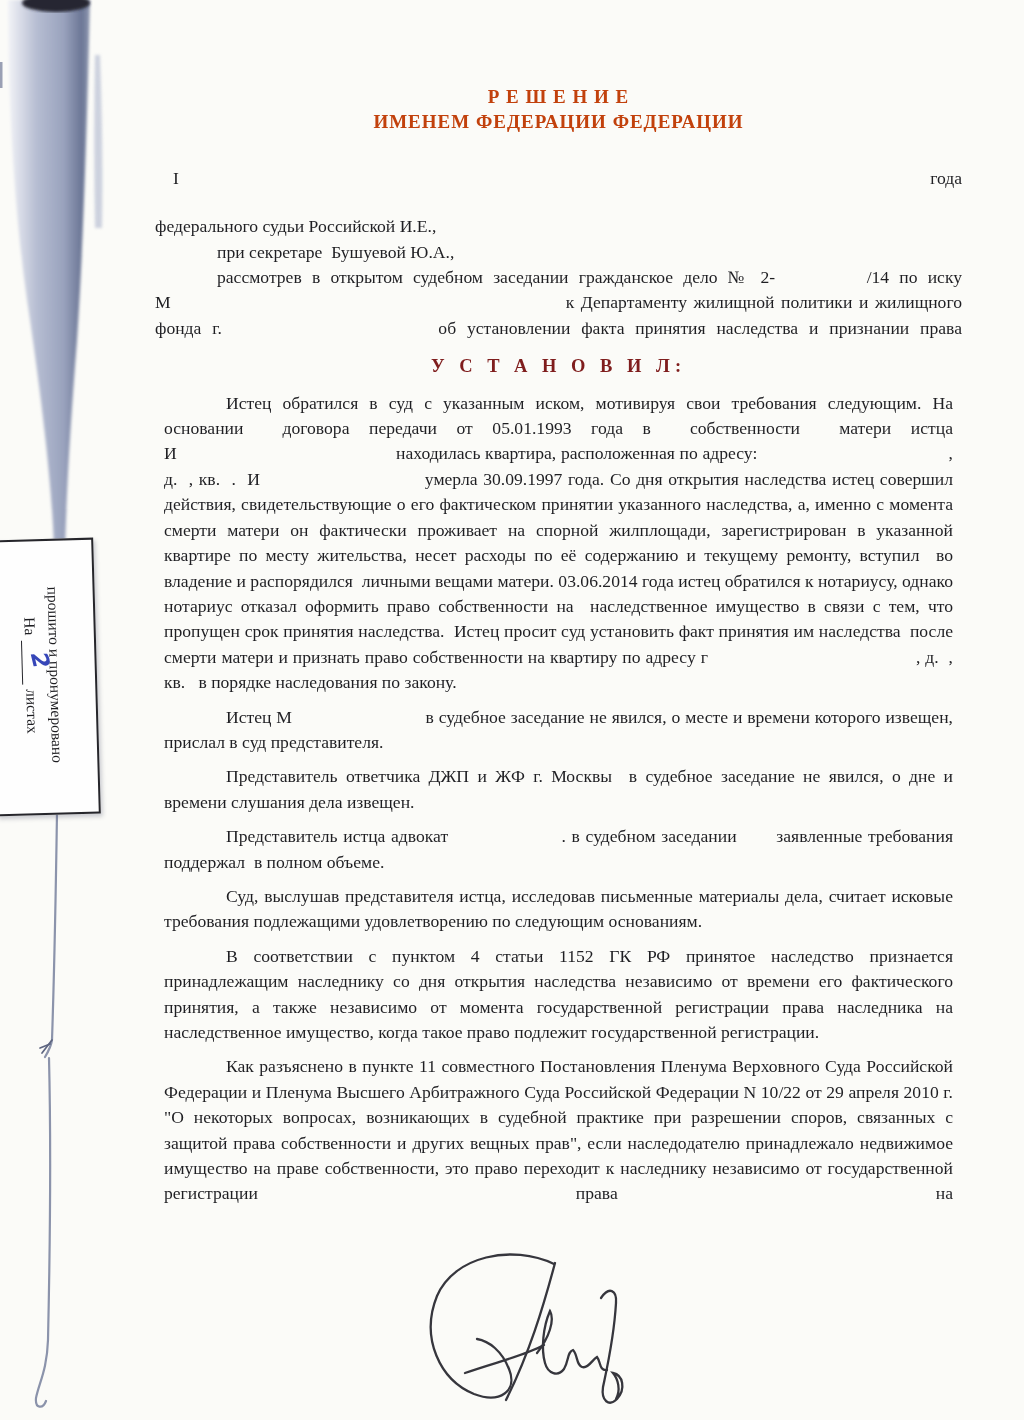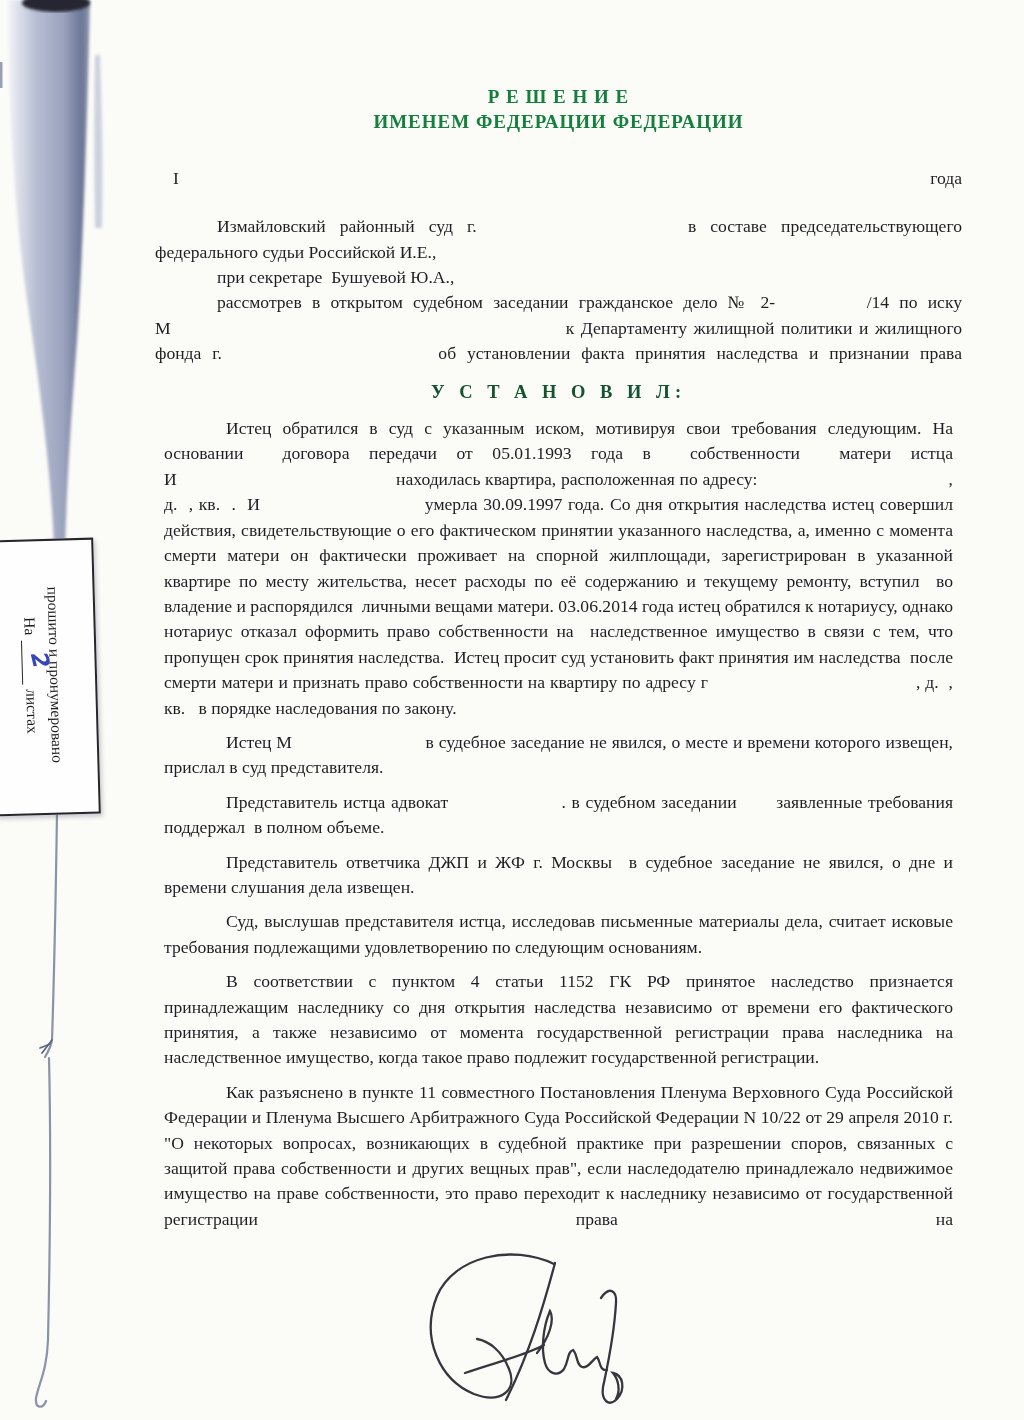--- a/index.html
+++ b/index.html
@@ -7,29 +7,29 @@
     width:1024px;height:1420px;position:relative;overflow:hidden;
     background:#fbfbf8;
     font-family:"Liberation Serif","DejaVu Serif",serif;
     color:#1f1f23;
   }
   
   .text-col{
     position:absolute;left:155px;top:84px;width:807px;
     font-size:17.6px;line-height:25.4px;
   }
-  .title{ text-align:center;font-weight:bold;font-size:19px;letter-spacing:1px;color:#15803d;}
+  .title{ text-align:center;font-weight:bold;font-size:19px;letter-spacing:1px;color:#c2410c;}
   .dateline{ display:flex;justify-content:space-between;margin-top:31px;}
   .dateline .lmark{ margin-left:18px;}
   .preamble{ margin-top:23px;}
   .pl{ text-align:justify;}
   .pl.ind{ text-indent:62px;}
   .pl.jlast{ text-align-last:justify;}
   .heading{ text-align:center;font-weight:bold;font-size:18.5px;letter-spacing:5px;
-            margin-top:13px;margin-bottom:11px;color:#14532d;}
+            margin-top:13px;margin-bottom:11px;color:#7f1d1d;}
   p.bodyp{ margin:9px;text-indent:62px;text-align:justify;}
   p.bodyp.jlast{ text-align-last:justify;}
   
   .left-artifacts{ position:absolute;left:0;top:0;width:140px;height:1420px;pointer-events:none;}
   
   .stamp{
     position:absolute;left:-7px;top:539px;width:100px;height:272px;
     background:#fefefe;border:2px solid #26262b;
     transform:rotate(-1.6deg);
     box-shadow:2px 3px 4px rgba(60,65,90,.25);
@@ -105,34 +105,33 @@
 <div class="text-col">
   <div class="title">Р Е Ш Е Н И Е</div>
   <div class="title">ИМЕНЕМ ФЕДЕРАЦИИ ФЕДЕРАЦИИ</div>
 
   <div class="dateline">
     <span class="lmark">I</span>
     <span>года</span>
   </div>
 
   <div class="preamble">
-    <div class="pl ind jlast">Измайловский районный суд г.&nbsp;&nbsp;&nbsp;&nbsp;&nbsp;&nbsp;&nbsp;&nbsp;&nbsp;&nbsp;&nbsp;&nbsp;&nbsp;&nbsp; в составе председательствующего</div>
     <div class="pl">федерального судьи Российской И.Е.,</div>
     <div class="pl ind">при секретаре&nbsp; Бушуевой Ю.А.,</div>
     <div class="pl ind jlast">рассмотрев в открытом судебном заседании гражданское дело № 2-&nbsp;&nbsp;&nbsp;&nbsp;&nbsp;&nbsp;&nbsp;&nbsp;&nbsp;/14 по иску</div>
     <div class="pl jlast">М&nbsp;&nbsp;&nbsp;&nbsp;&nbsp;&nbsp;&nbsp;&nbsp;&nbsp;&nbsp;&nbsp;&nbsp;&nbsp;&nbsp;&nbsp;&nbsp;&nbsp;&nbsp;&nbsp;&nbsp;&nbsp;&nbsp;&nbsp;&nbsp;&nbsp;&nbsp;&nbsp;&nbsp;&nbsp;&nbsp;&nbsp;&nbsp;&nbsp;&nbsp;&nbsp;&nbsp;&nbsp;&nbsp;&nbsp;&nbsp;&nbsp;&nbsp;&nbsp;&nbsp;&nbsp;&nbsp;&nbsp;&nbsp;&nbsp;&nbsp;&nbsp;&nbsp;&nbsp;&nbsp;&nbsp;&nbsp;&nbsp;&nbsp;&nbsp;&nbsp;к Департаменту жилищной политики и жилищного</div>
     <div class="pl jlast">фонда г.&nbsp;&nbsp;&nbsp;&nbsp;&nbsp;&nbsp;&nbsp;&nbsp;&nbsp;&nbsp;&nbsp;&nbsp;&nbsp;&nbsp;&nbsp;&nbsp;&nbsp;&nbsp;&nbsp;&nbsp;об установлении факта принятия наследства и признании права</div>
   </div>
 
   <div class="heading">У С Т А Н О В И Л:</div>
 
   <p class="bodyp">Истец обратился в суд с указанным иском, мотивируя свои требования следующим. На основании&nbsp; договора передачи от 05.01.1993 года в&nbsp; собственности&nbsp; матери истца И&nbsp;&nbsp;&nbsp;&nbsp;&nbsp;&nbsp;&nbsp;&nbsp;&nbsp;&nbsp;&nbsp;&nbsp;&nbsp;&nbsp;&nbsp;&nbsp;&nbsp;&nbsp;&nbsp;&nbsp;&nbsp;&nbsp;&nbsp;&nbsp;&nbsp;&nbsp;&nbsp;&nbsp;&nbsp;&nbsp;&nbsp;&nbsp;&nbsp;&nbsp;&nbsp;&nbsp;&nbsp;&nbsp;&nbsp;&nbsp;&nbsp;&nbsp;&nbsp;&nbsp;&nbsp;&nbsp; находилась квартира, расположенная по адресу: &nbsp;&nbsp;&nbsp;&nbsp;&nbsp;&nbsp;&nbsp;&nbsp;&nbsp;&nbsp;&nbsp;&nbsp;&nbsp;&nbsp;&nbsp;&nbsp;&nbsp;&nbsp;&nbsp;&nbsp;&nbsp;&nbsp;&nbsp;&nbsp;&nbsp;&nbsp;&nbsp;&nbsp;&nbsp;&nbsp;&nbsp;&nbsp;&nbsp;&nbsp;&nbsp;&nbsp;&nbsp;&nbsp;&nbsp;&nbsp;, д.&nbsp;&nbsp;, кв.&nbsp;&nbsp;.&nbsp; И&nbsp;&nbsp;&nbsp;&nbsp;&nbsp;&nbsp;&nbsp;&nbsp;&nbsp;&nbsp;&nbsp;&nbsp;&nbsp;&nbsp;&nbsp;&nbsp;&nbsp;&nbsp;&nbsp;&nbsp;&nbsp;&nbsp;&nbsp;&nbsp;&nbsp;&nbsp;&nbsp;&nbsp; умерла 30.09.1997 года. Со дня открытия наследства истец совершил действия, свидетельствующие о его фактическом принятии указанного наследства, а, именно с момента смерти матери он фактически проживает на спорной жилплощади, зарегистрирован в указанной квартире по месту жительства, несет расходы по её содержанию и текущему ремонту, вступил&nbsp; во владение и распорядился&nbsp; личными вещами матери. 03.06.2014 года истец обратился к нотариусу, однако нотариус отказал оформить право собственности на&nbsp; наследственное имущество в связи с тем, что пропущен срок принятия наследства.&nbsp; Истец просит суд установить факт принятия им наследства&nbsp; после смерти матери и признать право собственности на квартиру по адресу г&nbsp;&nbsp;&nbsp;&nbsp;&nbsp;&nbsp;&nbsp;&nbsp;&nbsp;&nbsp;&nbsp;&nbsp;&nbsp;&nbsp;&nbsp;&nbsp;&nbsp;&nbsp;&nbsp;&nbsp;&nbsp;&nbsp;&nbsp;&nbsp;&nbsp;&nbsp;&nbsp;&nbsp;&nbsp;&nbsp;&nbsp;&nbsp;&nbsp;&nbsp;&nbsp;&nbsp;&nbsp;&nbsp;&nbsp;&nbsp;&nbsp;&nbsp;, д.&nbsp;&nbsp;, кв.&nbsp;&nbsp; в порядке наследования по закону.</p>
   <p class="bodyp">Истец М&nbsp;&nbsp;&nbsp;&nbsp;&nbsp;&nbsp;&nbsp;&nbsp;&nbsp;&nbsp;&nbsp;&nbsp;&nbsp;&nbsp;&nbsp;&nbsp;&nbsp;&nbsp;&nbsp;&nbsp;&nbsp;&nbsp;&nbsp;&nbsp;&nbsp;&nbsp; в судебное заседание не явился, о месте и времени которого извещен, прислал в суд представителя.</p>
+  <p class="bodyp">Представитель ответчика ДЖП и ЖФ г. Москвы&nbsp; в судебное заседание не явился, о дне и времени слушания дела извещен.</p>
   <p class="bodyp">Представитель истца адвокат&nbsp;&nbsp;&nbsp;&nbsp;&nbsp;&nbsp;&nbsp;&nbsp;&nbsp;&nbsp;&nbsp;&nbsp;&nbsp;&nbsp;&nbsp;&nbsp;&nbsp;&nbsp;&nbsp;&nbsp;. в судебном заседании&nbsp;&nbsp;&nbsp;&nbsp;&nbsp;&nbsp;&nbsp;заявленные требования поддержал&nbsp; в полном объеме.</p>
-  <p class="bodyp">Представитель ответчика ДЖП и ЖФ г. Москвы&nbsp; в судебное заседание не явился, о дне и времени слушания дела извещен.</p>
   <p class="bodyp">Суд, выслушав представителя истца, исследовав письменные материалы дела, считает исковые требования подлежащими удовлетворению по следующим основаниям.</p>
   <p class="bodyp">В соответствии с пунктом 4 статьи 1152 ГК РФ принятое наследство признается принадлежащим наследнику со дня открытия наследства независимо от времени его фактического принятия, а также независимо от момента государственной регистрации права наследника на наследственное имущество, когда такое право подлежит государственной регистрации.</p>
   <p class="bodyp jlast">Как разъяснено в пункте 11 совместного Постановления Пленума Верховного Суда Российской Федерации и Пленума Высшего Арбитражного Суда Российской Федерации N 10/22 от 29 апреля 2010 г. "О некоторых вопросах, возникающих в судебной практике при разрешении споров, связанных с защитой права собственности и других вещных прав", если наследодателю принадлежало недвижимое имущество на праве собственности, это право переходит к наследнику независимо от государственной регистрации права на</p>
 </div>
 
 <svg class="sig" width="240" height="170" viewBox="0 0 240 170">
   <g stroke="#26262e" stroke-width="2.3" fill="none" stroke-linecap="round" opacity="0.92">
     <path d="M146,16 C104,-4 46,8 29,48 C12,90 32,132 66,146 C92,156 110,143 101,121 C94,103 81,93 69,91"></path>
     <path d="M147,15 C135,60 121,106 98,152"></path>
     <path d="M57,125 C88,114 116,108 136,97"></path>

